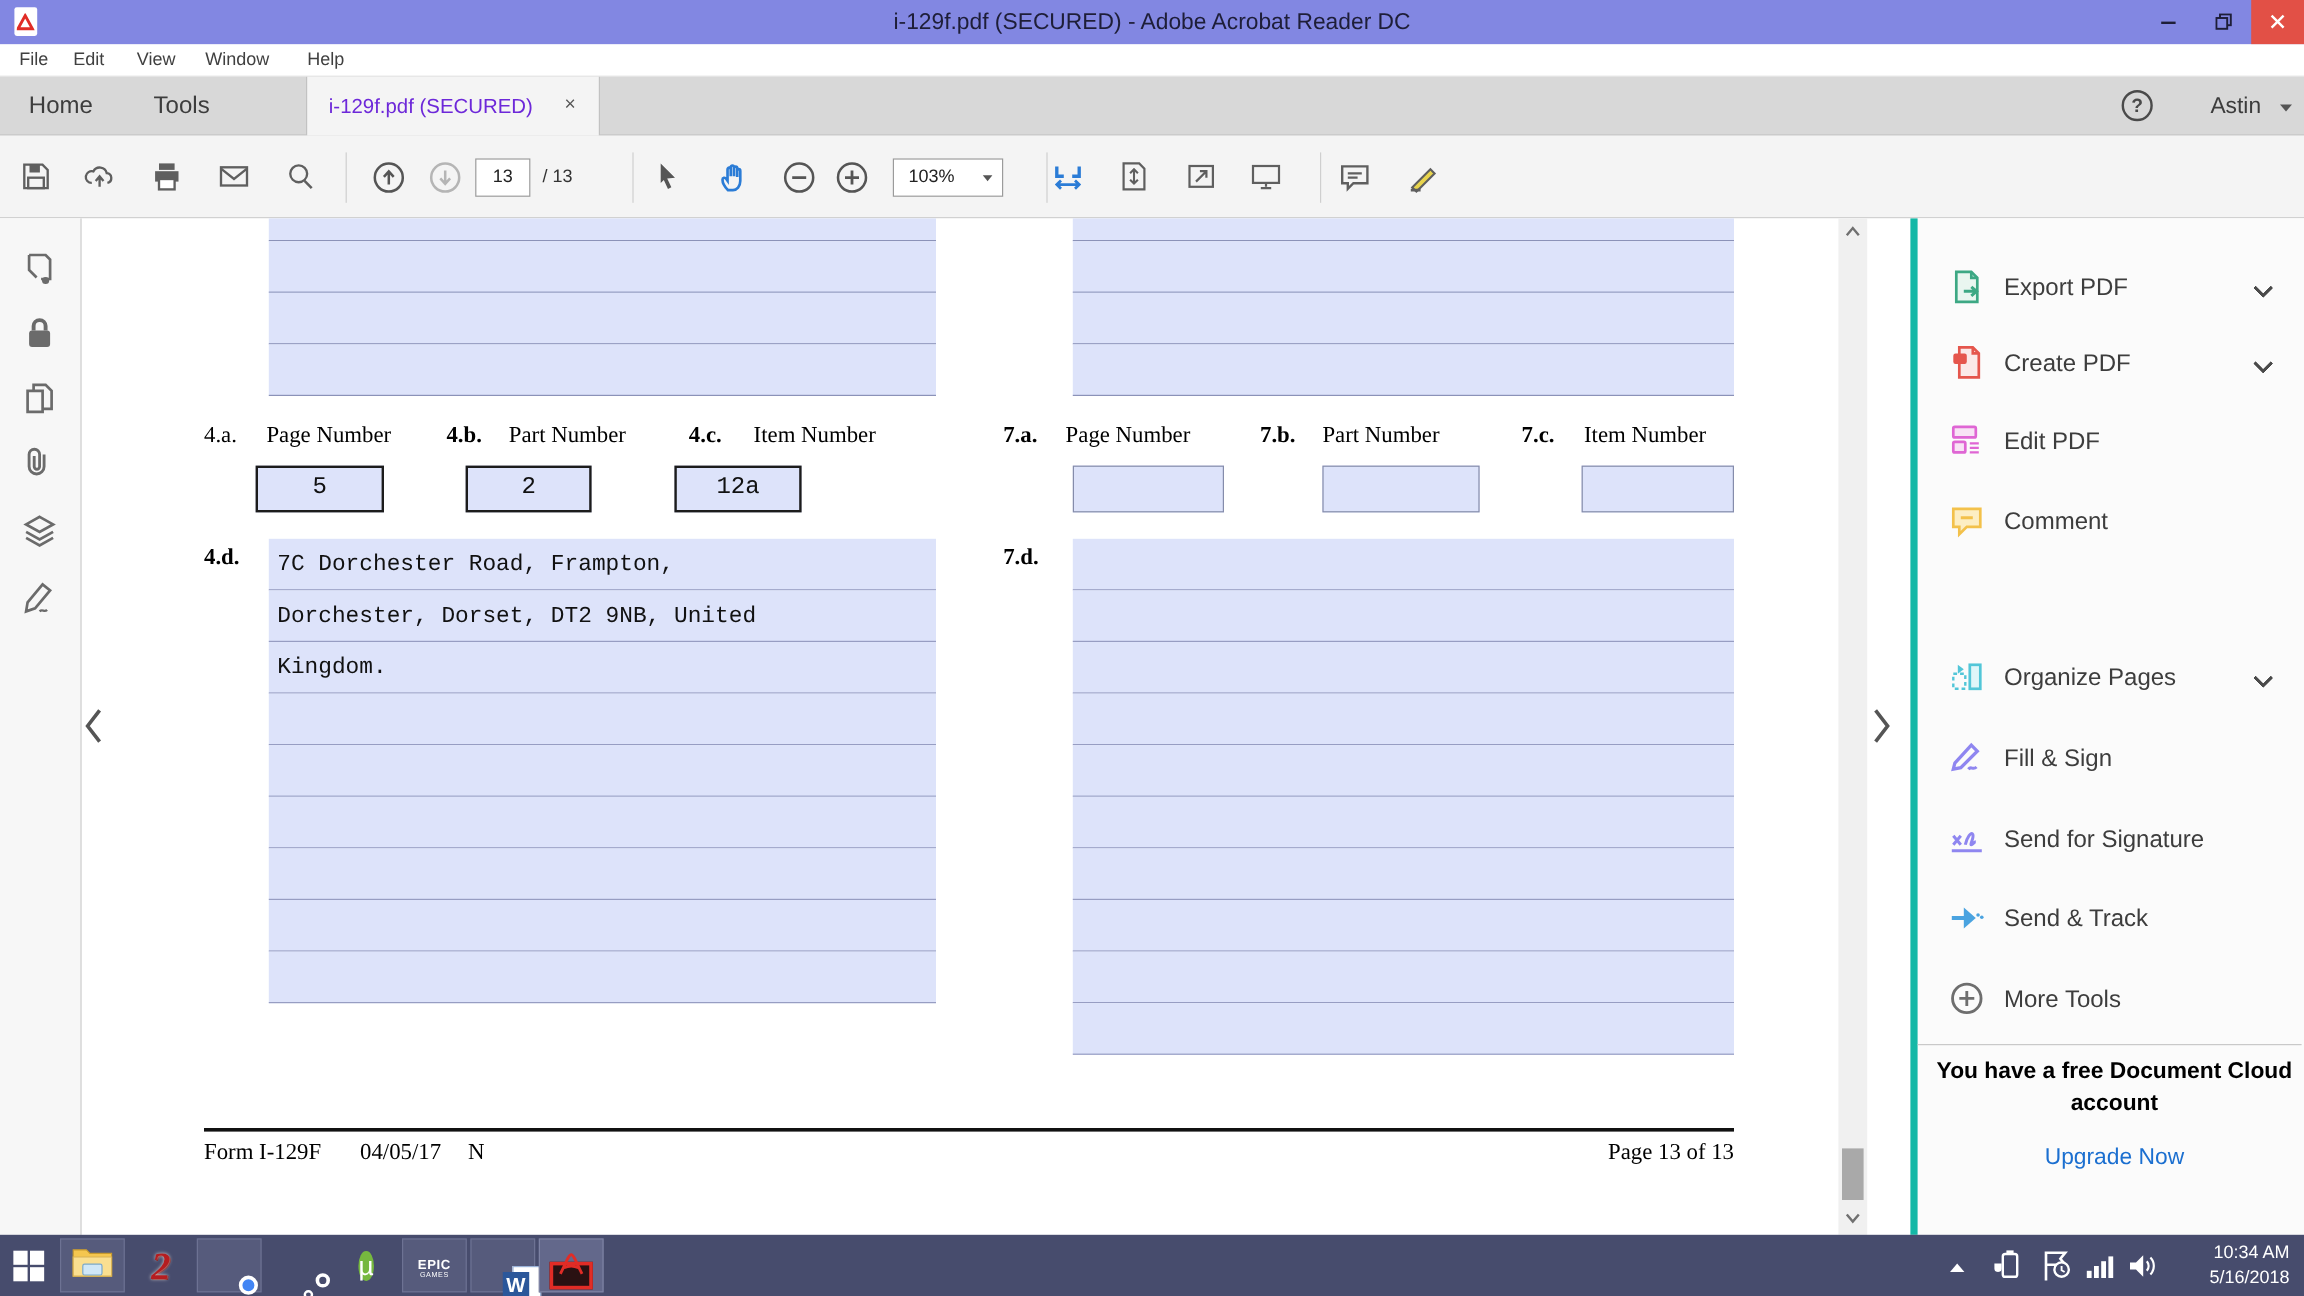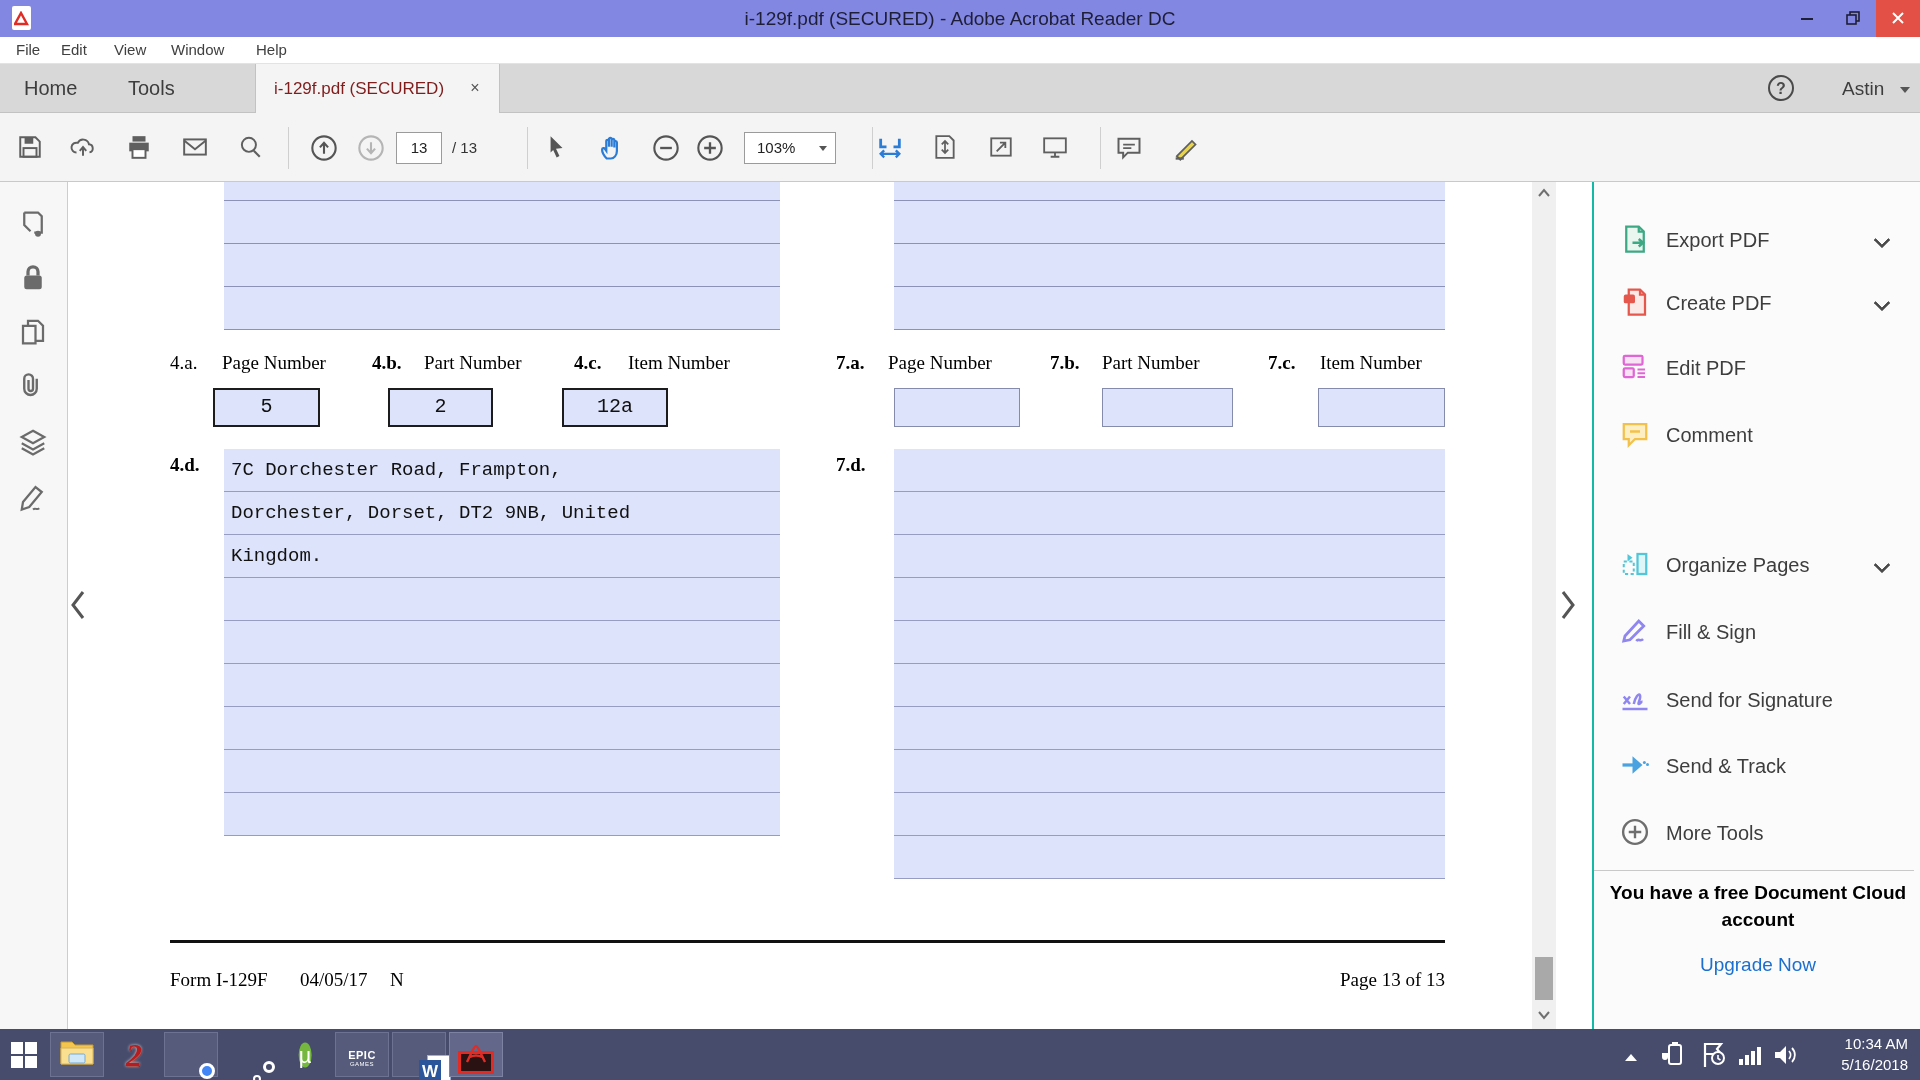--- a/index.html
+++ b/index.html
@@ -19,21 +19,21 @@
   
   #menubar { position:absolute; left:0; top:37px; width:1920px; height:27px; background:#fff; border-bottom:1px solid #e3e3e3; }
   .menu-item { position:absolute; top:0; height:27px; line-height:26px; font-size:15px; color:#404040; padding:0 4px; }
 
   
   #tabbar { position:absolute; left:0; top:64px; width:1920px; height:49px; background:#d8d8d8; border-bottom:1px solid #c2c2c2; }
   .tab-static { position:absolute; top:0; height:49px; line-height:49px; font-size:20px; color:#3d3d3d; }
   #tab-home { left:24px; }
   #tab-tools { left:128px; }
   #tab-doc { position:absolute; left:255px; top:0; width:245px; height:49px; background:#f4f4f4; border-left:1px solid #c2c2c2; border-right:1px solid #c2c2c2; }
-  #tab-doc .doc-label { position:absolute; left:18px; top:0; height:49px; line-height:49px; font-size:17px; color:#7f1d1d; }
+  #tab-doc .doc-label { position:absolute; left:18px; top:0; height:49px; line-height:49px; font-size:17px; color:#6d28d9; }
   #tab-doc .doc-close { position:absolute; right:14px; top:14px; width:20px; height:20px; line-height:19px; text-align:center; font-size:16px; color:#555; }
   #help-circle { position:absolute; left:1768px; top:11px; width:26px; height:26px; border:2px solid #4a4a4a; border-radius:50%; text-align:center; line-height:23px; font-size:16px; color:#4a4a4a; font-weight:bold; }
   #user-name { position:absolute; left:1842px; top:0; height:49px; line-height:49px; font-size:19px; color:#3d3d3d; }
   #user-caret { position:absolute; left:1900px; top:23px; width:0; height:0; border-left:5px solid transparent; border-right:5px solid transparent; border-top:6px solid #555; }
 
   
   #toolbar { position:absolute; left:0; top:113px; width:1920px; height:69px; background:#f4f4f4; border-bottom:1px solid #c9c9c9; }
   .tbtn { position:absolute; top:21px; width:28px; height:28px; }
   .tsep { position:absolute; top:14px; width:1px; height:42px; background:#cfcfcf; }
   #page-box { position:absolute; left:396px; top:19px; width:46px; height:32px; background:#fff; border:1px solid #9b9b9b; text-align:center; line-height:30px; font-size:15px; color:#222; }
@@ -50,30 +50,30 @@
   
   .fieldrow { position:absolute; background:#dde3fa; border-bottom:1px solid #8b92b8; }
   .lab { position:absolute; font-family:"Liberation Serif",serif; font-size:19px; color:#000; }
   .fbox { position:absolute; top:206px; height:39px; background:#dde3fa; text-align:center; font-family:"Liberation Mono",monospace; font-size:20px; color:#111; }
   .fbox.filled { border:2px solid #1c1c1c; line-height:34px; }
   .fbox.empty { border:1px solid #858cab; }
   .bigblock { position:absolute; top:267px; }
   .bline { width:100%; height:43px; background:#dde3fa; border-bottom:1px solid #979dc2; font-family:"Liberation Mono",monospace; font-size:19px; color:#111; line-height:42px; padding-left:7px; white-space:pre; }
 
   #footer-rule { position:absolute; left:170px; top:758px; width:1275px; height:3px; background:#111; }
-  .footertext { position:absolute; top:768px; font-family:"Liberation Serif",serif; font-size:19px; color:#000;margin-top:19px; }
+  .footertext { position:absolute; top:768px; font-family:"Liberation Serif",serif; font-size:19px; color:#000; }
 
   
   #vscroll { position:absolute; left:1532px; top:0; width:24px; height:847px; background:#f0f0f0; }
   #vthumb { position:absolute; left:3px; top:775px; width:18px; height:43px; background:#a9a9a9; }
   .scr-arrow { position:absolute; left:5px; width:14px; height:14px; }
   .paddle { position:absolute; top:408px; width:16px; height:30px; }
 
   
-  #panel { position:absolute; left:1592px; top:0; width:328px; height:847px; background:#fbfbfb; border-left:2px solid #14b8a6; }
+  #panel { position:absolute; left:1592px; top:0; width:328px; height:847px; background:#fbfbfb; border-left:6px solid #14b8a6; }
   .pitem { position:absolute; left:0; width:328px; height:40px; }
   .pitem .picon { position:absolute; left:26px; top:2px; width:30px; height:30px; }
   .pitem .plabel { position:absolute; left:72px; top:0; height:36px; line-height:36px; font-size:20px; color:#3d3d3d; }
   .pchev { position:absolute; right:34px; top:12px; width:12px; height:12px; border-right:3px solid #4a4a4a; border-bottom:3px solid #4a4a4a; transform:rotate(45deg); border-radius:1px; }
   #panel-divider { position:absolute; left:0; top:688px; width:320px; height:1px; background:#c9c9c9; }
   .acctline { position:absolute; left:0; width:328px; text-align:center; font-size:19px; font-weight:bold; color:#000000; }
   #upgrade { position:absolute; left:0; top:772px; width:328px; text-align:center; font-size:19px; color:#1b6fd0; }
 
   
   #taskbar { position:absolute; left:0; top:1029px; width:1920px; height:51px; background:#474c6d; }

